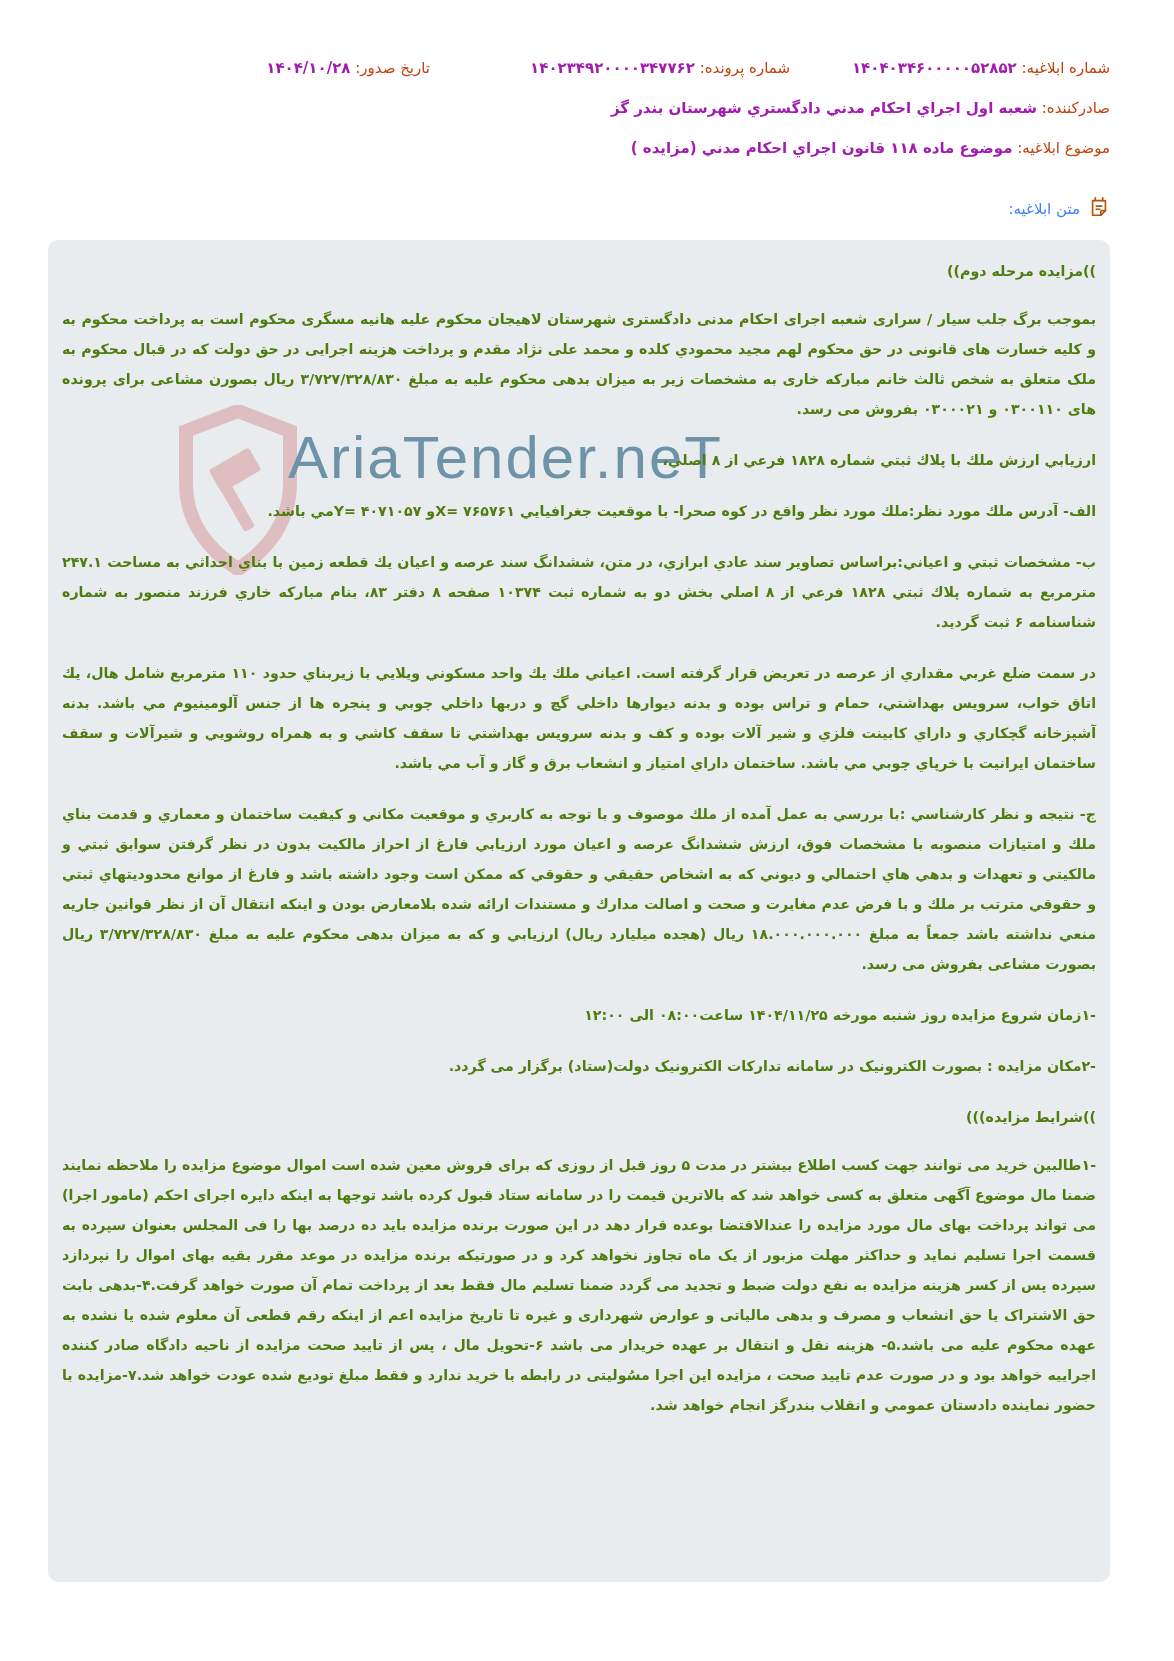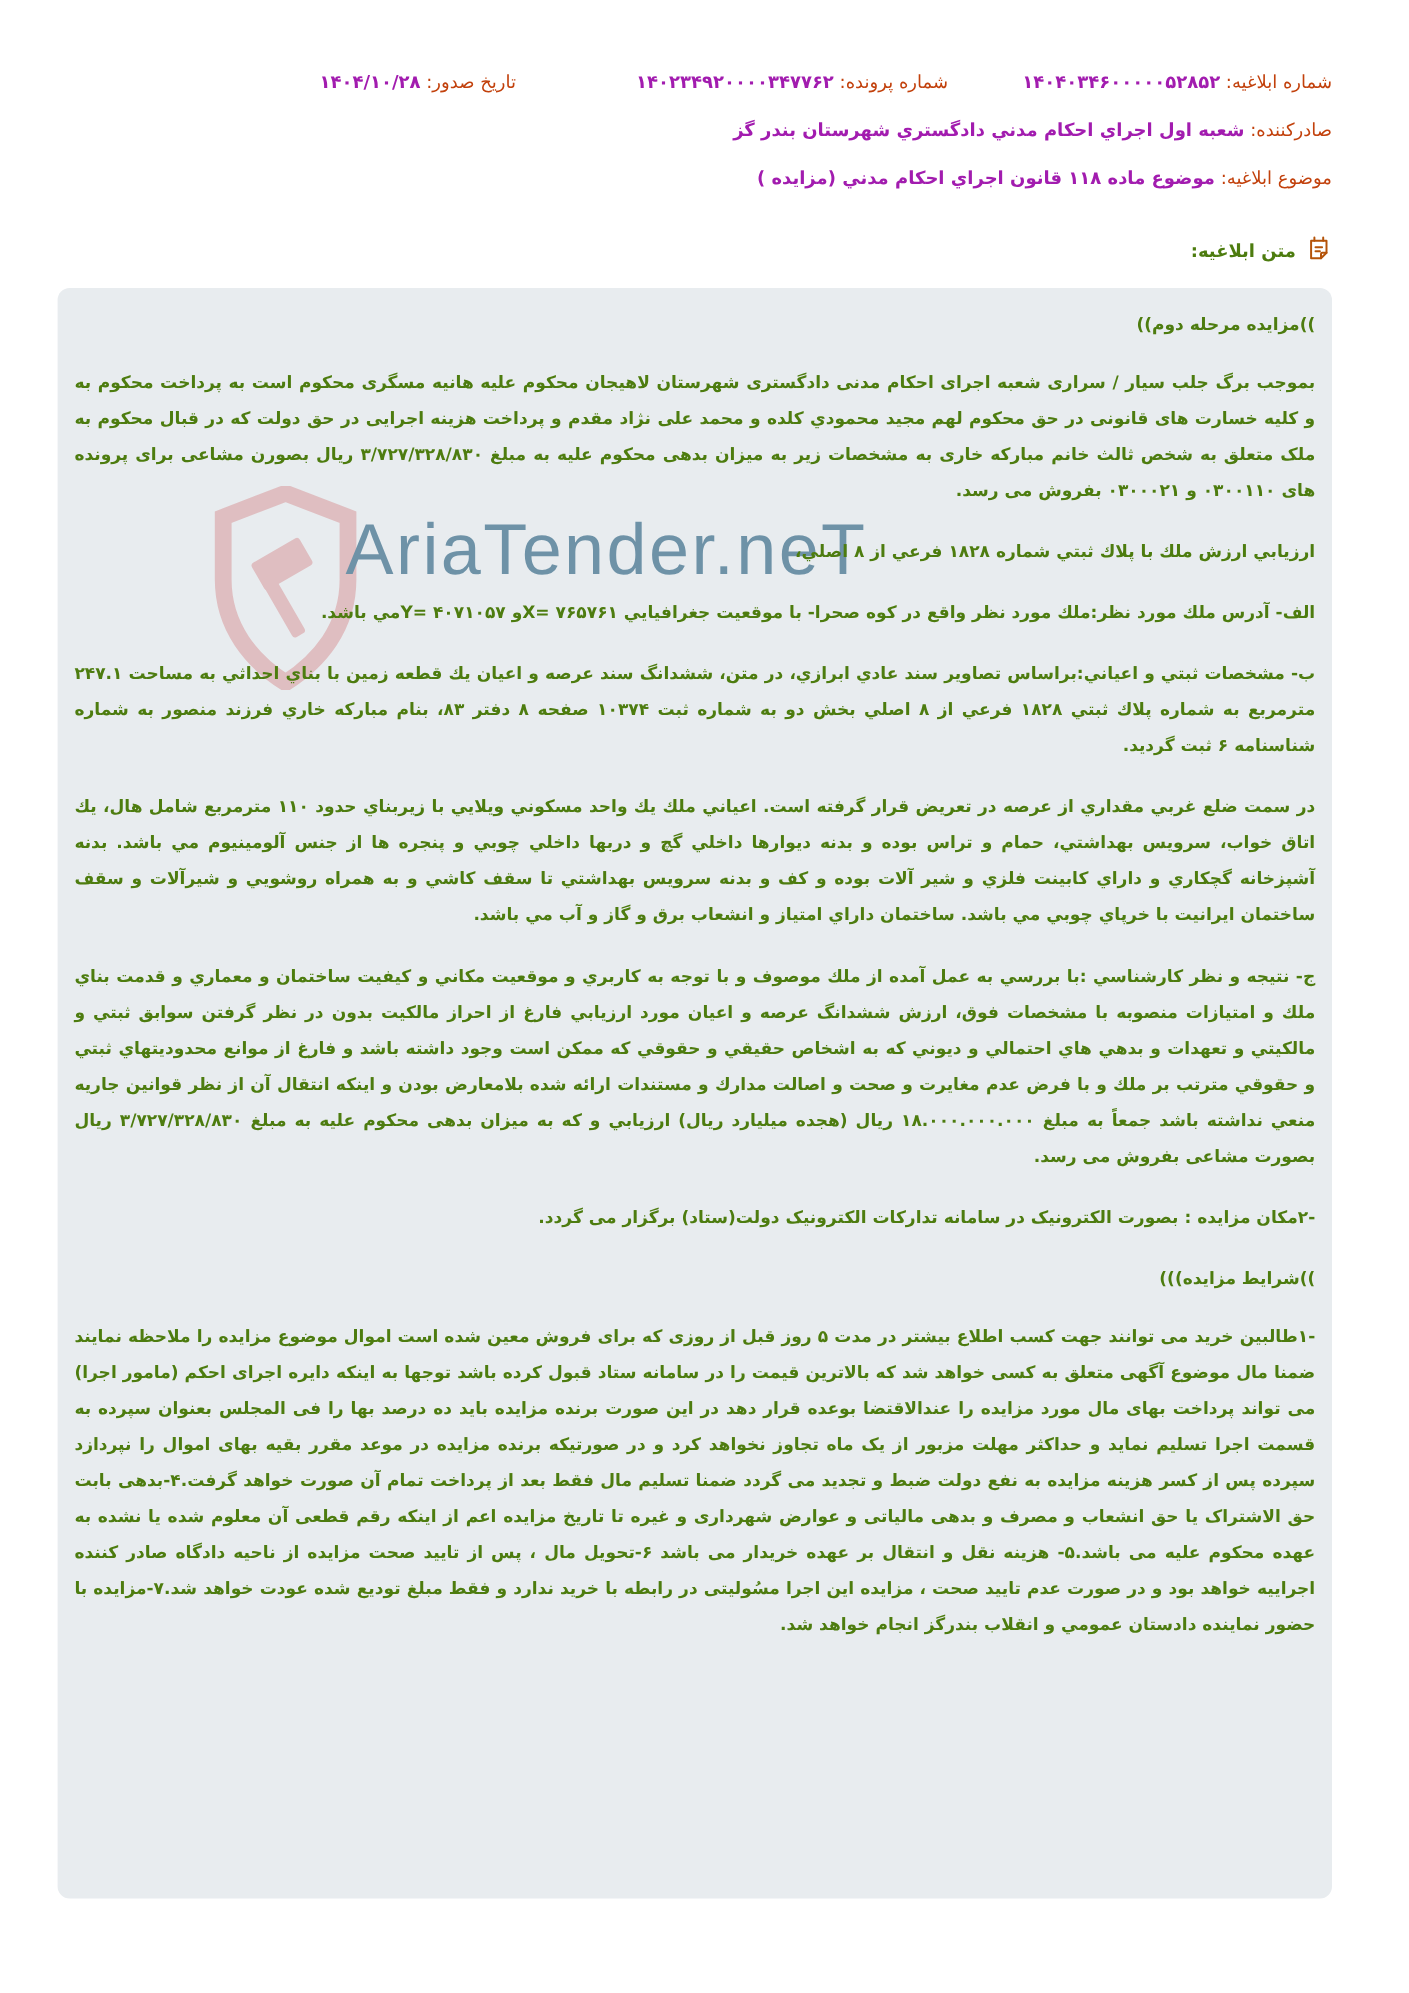--- a/index.html
+++ b/index.html
@@ -16,21 +16,21 @@
     .row1 { top: 56px; display: flex; justify-content: flex-start; gap: 0; }
     .row1 .cell { display: inline-block; }
     .row1 .c1 { width: 320px; }
     .row1 .c2 { width: 360px; }
     .row2 { top: 96px; }
     .row3 { top: 136px; }
 
     .section-title {
       position: absolute; top: 196px; right: 64px;
       display: flex; align-items: center; gap: 8px;
-      color: #4d7c0f; font-weight: bold; font-size: 15px;
+      color: #3b82f6; font-weight: normal; font-size: 15px;
     }
     .section-title svg { width: 22px; height: 22px; }
 
     .notice-box {
       position: absolute; top: 240px; right: 64px; width: 1062px; height: 1342px;
       left: auto; background: #e8ecef; border-radius: 10px;
       box-sizing: border-box; padding: 16px 14px 14px 14px;
       overflow: hidden;
     }
     .watermark {
@@ -100,17 +100,18 @@
   </div>
 
   <div class="notice-body">
     <p class="para heading">))مزایده مرحله دوم))</p>
     <p class="para">بموجب برگ جلب سیار / سراری شعبه اجرای احکام مدنی دادگستری شهرستان لاهیجان محکوم علیه هانیه مسگری محکوم  است به پرداخت محکوم به و کلیه خسارت های قانونی در حق محکوم لهم مجید   محمودي كلده و محمد علی نژاد مقدم  و پرداخت هزینه اجرایی در حق دولت که در قبال محکوم به ملک متعلق به شخص ثالث خانم مبارکه خاری  به مشخصات زیر  به میزان بدهی محکوم  علیه به مبلغ ۳/۷۲۷/۳۲۸/۸۳۰ ریال بصورن مشاعی برای پرونده های ۰۳۰۰۱۱۰ و ۰۳۰۰۰۲۱  بفروش می رسد.</p>
     <p class="para">ارزيابي ارزش ملك با پلاك ثبتي شماره ۱۸۲۸ فرعي از ۸ اصلي،</p>
     <p class="para">الف- آدرس ملك مورد نظر:ملك مورد نظر واقع در كوه صحرا- با موقعيت جغرافيايي ۷۶۵۷۶۱  =Xو ۴۰۷۱۰۵۷ =Yمي باشد.</p>
     <p class="para"> ب- مشخصات ثبتي و اعياني:براساس تصاوير سند عادي ابرازي، در متن، ششدانگ سند عرصه و اعيان يك قطعه زمين با بناي احداثي به مساحت ۲۴۷.۱ مترمربع به شماره پلاك ثبتي ۱۸۲۸ فرعي از ۸ اصلي بخش دو به شماره ثبت ۱۰۳۷۴ صفحه ۸ دفتر ۸۳، بنام مباركه خاري فرزند منصور به شماره شناسنامه ۶ ثبت گرديد.</p>
     <p class="para">در سمت ضلع غربي مقداري از عرصه در تعريض قرار گرفته است. اعياني ملك يك واحد مسكوني ويلايي با زيربناي حدود ۱۱۰ مترمربع شامل هال، يك اتاق خواب، سرويس بهداشتي، حمام و تراس بوده و بدنه ديوارها داخلي گچ و دربها داخلي چوبي و پنجره ها از جنس آلومينيوم مي باشد. بدنه آشپزخانه گچكاري و داراي كابينت فلزي و شير آلات بوده و كف و بدنه سرويس بهداشتي تا سقف كاشي و به همراه روشويي و شيرآلات و سقف ساختمان ايرانيت با خرپاي چوبي مي باشد. ساختمان داراي امتياز و انشعاب برق و گاز و آب مي باشد.</p>
     <p class="para">ج- نتيجه و نظر كارشناسي :با بررسي به عمل آمده از ملك موصوف و با توجه به كاربري و موقعيت مكاني و كيفيت ساختمان و معماري و قدمت بناي ملك و امتيازات منصوبه با مشخصات فوق، ارزش ششدانگ عرصه و اعيان مورد ارزيابي فارغ از احراز مالكيت بدون در نظر گرفتن سوابق ثبتي و مالكيتي و تعهدات و بدهي هاي احتمالي و ديوني كه به اشخاص حقيقي و حقوقي كه ممكن است وجود داشته باشد و فارغ از موانع محدوديتهاي ثبتي و حقوقي مترتب بر ملك و با فرض عدم مغايرت و صحت و اصالت مدارك و مستندات ارائه شده بلامعارض بودن و اينكه انتقال آن از نظر قوانين جاريه منعي نداشته باشد جمعاً به مبلغ ۱۸.۰۰۰.۰۰۰.۰۰۰ ريال (هجده ميليارد ريال) ارزيابي و كه به ميزان بدهی محکوم علیه به مبلغ ۳/۷۲۷/۳۲۸/۸۳۰ ریال بصورت مشاعی  بفروش می رسد.</p>
+    <p class="para">-۱زمان شروع مزایده روز  شنبه  مورخه ۱۴۰۴/۱۱/۲۵   ساعت۰۸:۰۰ الی ۱۲:۰۰</p>
     <p class="para">-۲مکان مزایده : بصورت الکترونیک در سامانه تدارکات الکترونیک دولت(ستاد) برگزار می گردد.</p>
     <p class="para heading">))شرایط مزایده)))</p>
     <p class="para">-۱طالبین خرید می توانند جهت کسب اطلاع بیشتر در مدت ۵ روز قبل از روزی که برای فروش معین شده است اموال موضوع مزایده را ملاحظه نمایند ضمنا مال موضوع آگهی متعلق به کسی خواهد شد که بالاترین قیمت را در سامانه ستاد قبول کرده باشد توجها به اینکه دایره اجرای احکم (مامور اجرا) می تواند پرداخت بهای مال مورد مزایده را عندالاقتضا بوعده قرار دهد در این صورت برنده مزایده باید ده درصد بها را فی المجلس بعنوان سپرده به قسمت اجرا تسلیم نماید و حداکثر مهلت مزبور از یک ماه تجاوز نخواهد کرد و در صورتیکه برنده مزایده در موعد مقرر بقیه بهای اموال را نپردازد سپرده پس از کسر هزینه مزایده به نفع دولت ضبط و تجدید می گردد ضمنا تسلیم مال فقط بعد از پرداخت تمام آن صورت خواهد گرفت.۴-بدهی بابت حق الاشتراک یا حق انشعاب و مصرف و بدهی مالیاتی و عوارض شهرداری و غیره تا تاریخ مزایده اعم از اینکه رقم قطعی آن معلوم شده یا نشده به عهده محکوم علیه می باشد.۵- هزینه نقل و انتقال بر عهده خریدار می باشد ۶-تحویل مال ، پس از تایید صحت مزایده از ناحیه دادگاه صادر کننده اجراییه خواهد بود و در صورت عدم تایید صحت ، مزایده این اجرا مسُولیتی در رابطه با خرید ندارد و فقط مبلغ تودیع شده عودت خواهد شد.۷-مزایده با حضور نماینده دادستان عمومي و انقلاب بندرگز انجام خواهد شد.</p>
   </div>
 </div>
 
 </body></html>

